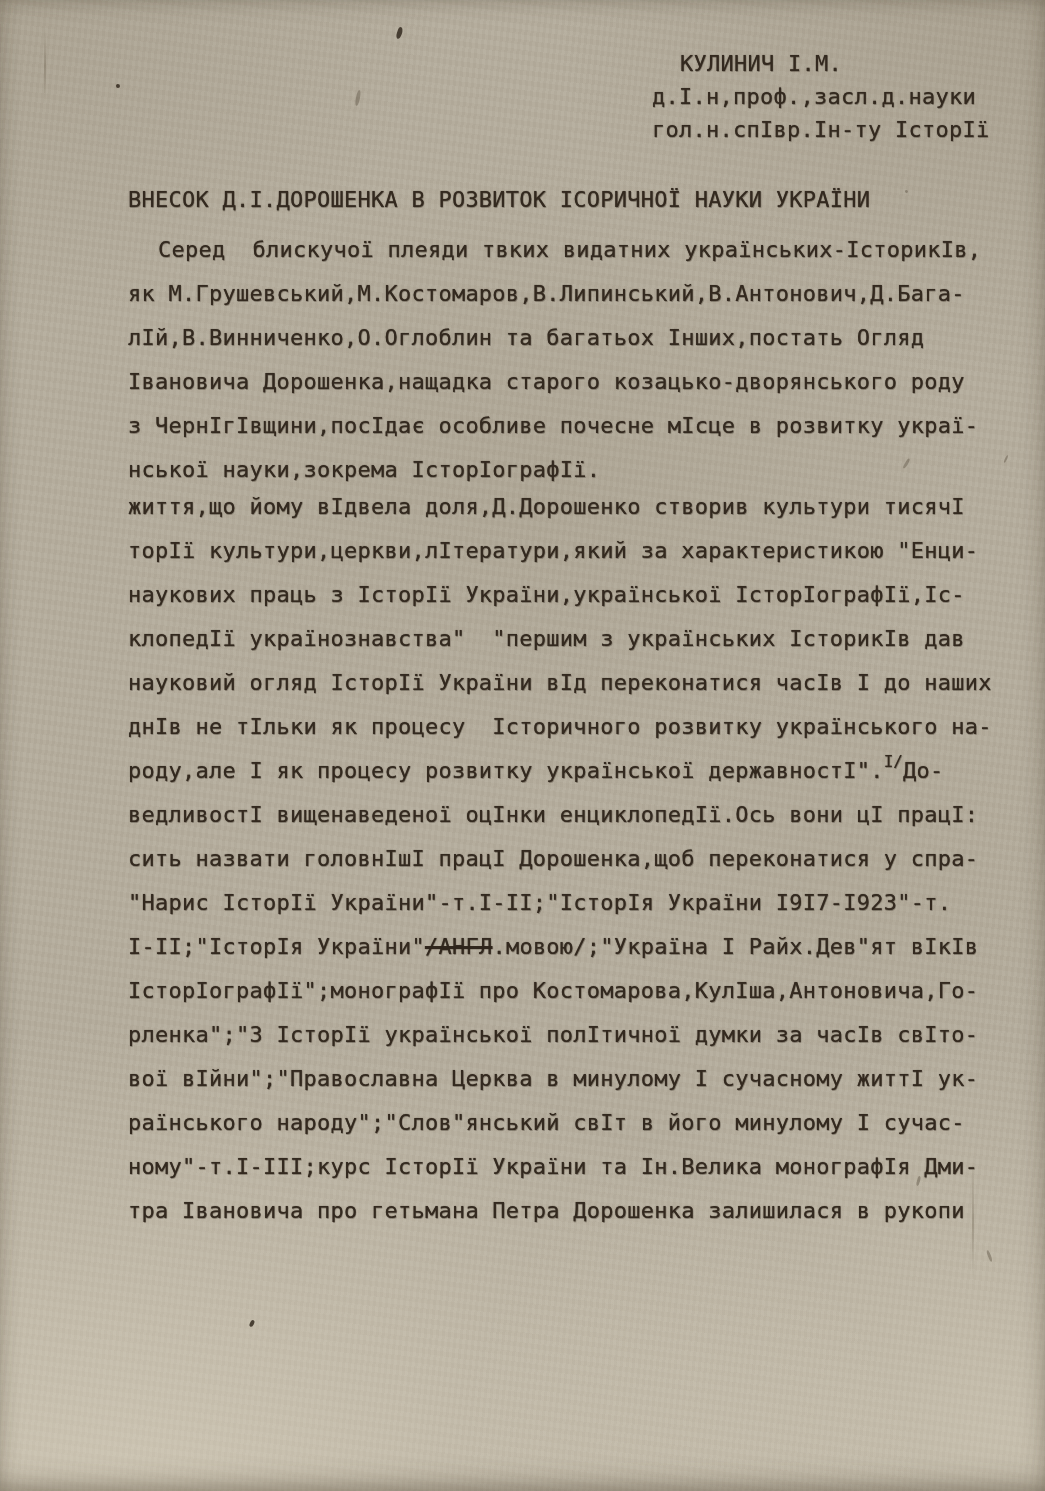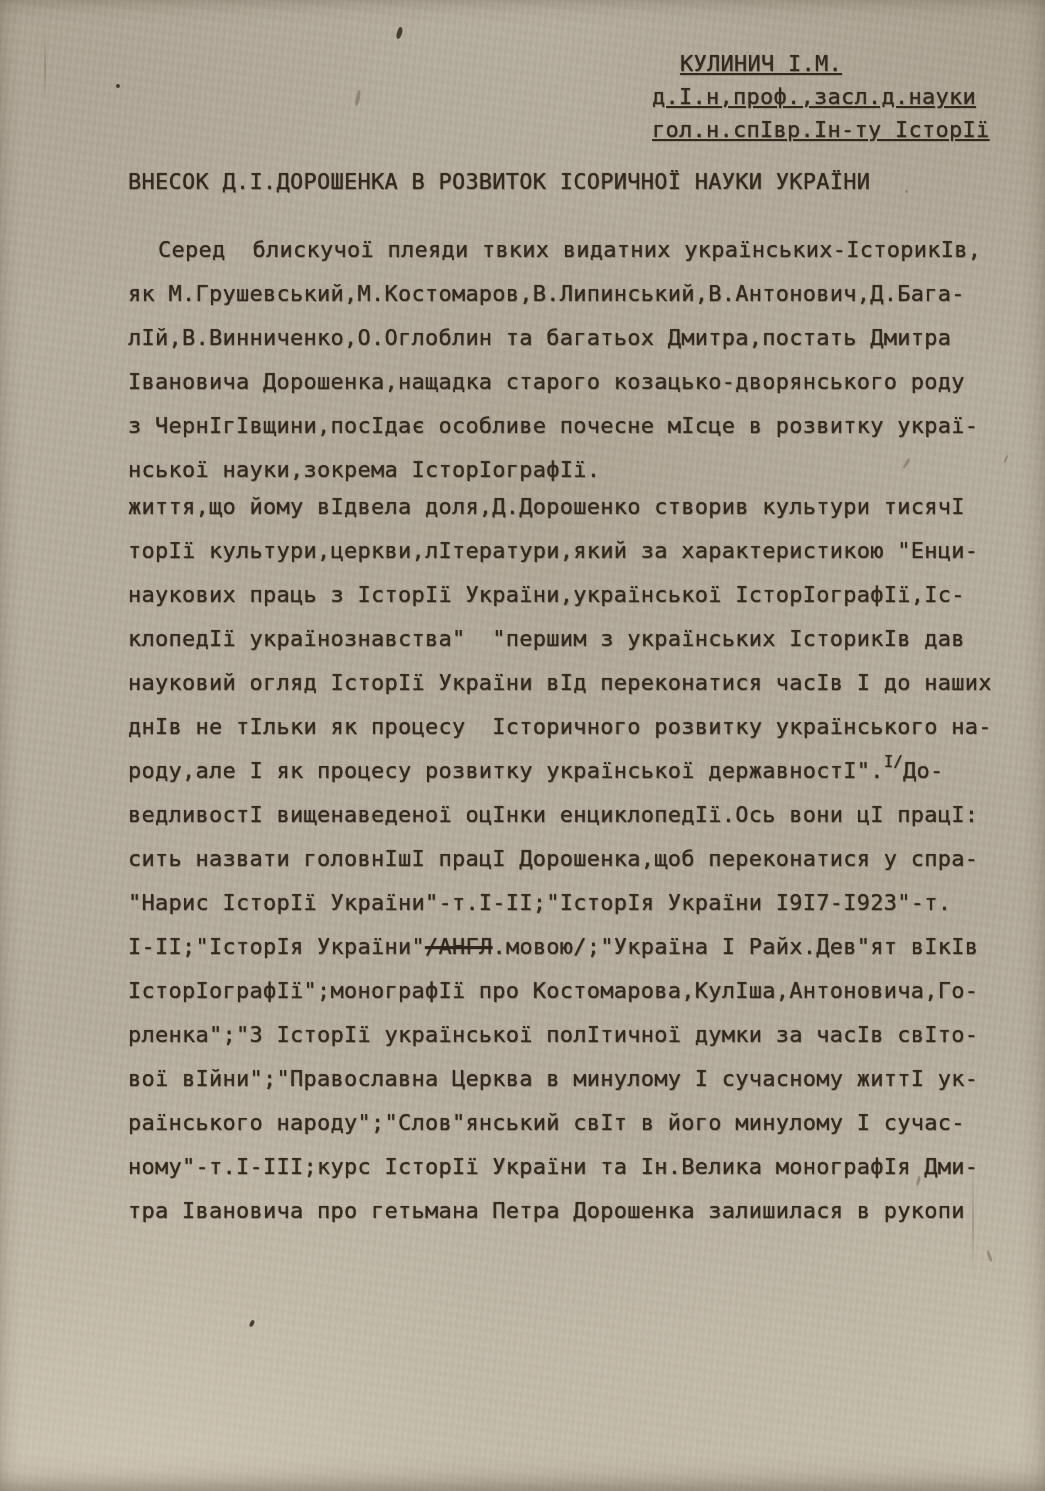--- a/index.html
+++ b/index.html
@@ -29,23 +29,23 @@
     color:#33291f;
   }
   .tline{
     white-space:pre;
     line-height:44px;
     height:44px;
     text-shadow:0 0 1px rgba(51,41,31,0.75), 0.6px 0.6px 0.5px rgba(51,41,31,0.30);
   }
   .indent{padding-left:30px;text-align:right;}
   .header-block{position:absolute;left:652px;top:47px;}
-  .header-block .tline{line-height:33px;height:33px;text-decoration:underline;}
+  .header-block .tline{line-height:33px;height:33px;}
   .header-block .tline:first-child{padding-left:28px;}
-  .title-line{position:absolute;left:128px;top:160px;}
+  .title-line{position:absolute;left:128px;top:178px;}
   .para{position:absolute;left:128px;}
   .p1{top:228px;}
   .p2{top:485px;}
   .sup{
     display:inline-block;
     font-size:16px;
     position:relative;
     top:-11px;
     letter-spacing:0;
   }
@@ -70,21 +70,21 @@
     <div class="tline">КУЛИНИЧ І.М.</div>
     <div class="tline">д.І.н,проф.,засл.д.науки</div>
     <div class="tline">гол.н.спІвр.Ін-ту ІсторІї</div>
   </div>
 
   <div class="tline title-line">ВНЕСОК Д.І.ДОРОШЕНКА В РОЗВИТОК ІСОРИЧНОЇ НАУКИ УКРАЇНИ</div>
 
   <div class="para p1">
     <div class="tline indent">Серед  блискучої плеяди твких видатних українських-ІсторикІв,</div>
     <div class="tline">як М.Грушевський,М.Костомаров,В.Липинський,В.Антонович,Д.Бага-</div>
-    <div class="tline">лІй,В.Винниченко,О.Оглоблин та багатьох Дмитра,постать Дмитра</div>
+    <div class="tline">лІй,В.Винниченко,О.Оглоблин та багатьох Інших,постать Огляд</div>
     <div class="tline">Івановича Дорошенка,нащадка старого козацько-дворянського роду</div>
     <div class="tline">з ЧернІгІвщини,посІдає особливе почесне мІсце в розвитку украї-</div>
     <div class="tline">нської науки,зокрема ІсторІографІї.</div>
   </div>
 
   <div class="para p2">
     <div class="tline">життя,що йому вІдвела доля,Д.Дорошенко створив культури тисячІ</div>
     <div class="tline">торІї культури,церкви,лІтератури,який за характеристикою "Енци-</div>
     <div class="tline">наукових праць з ІсторІї України,української ІсторІографІї,Іс-</div>
     <div class="tline">клопедІї українознавства"  "першим з українських ІсторикІв дав</div>

